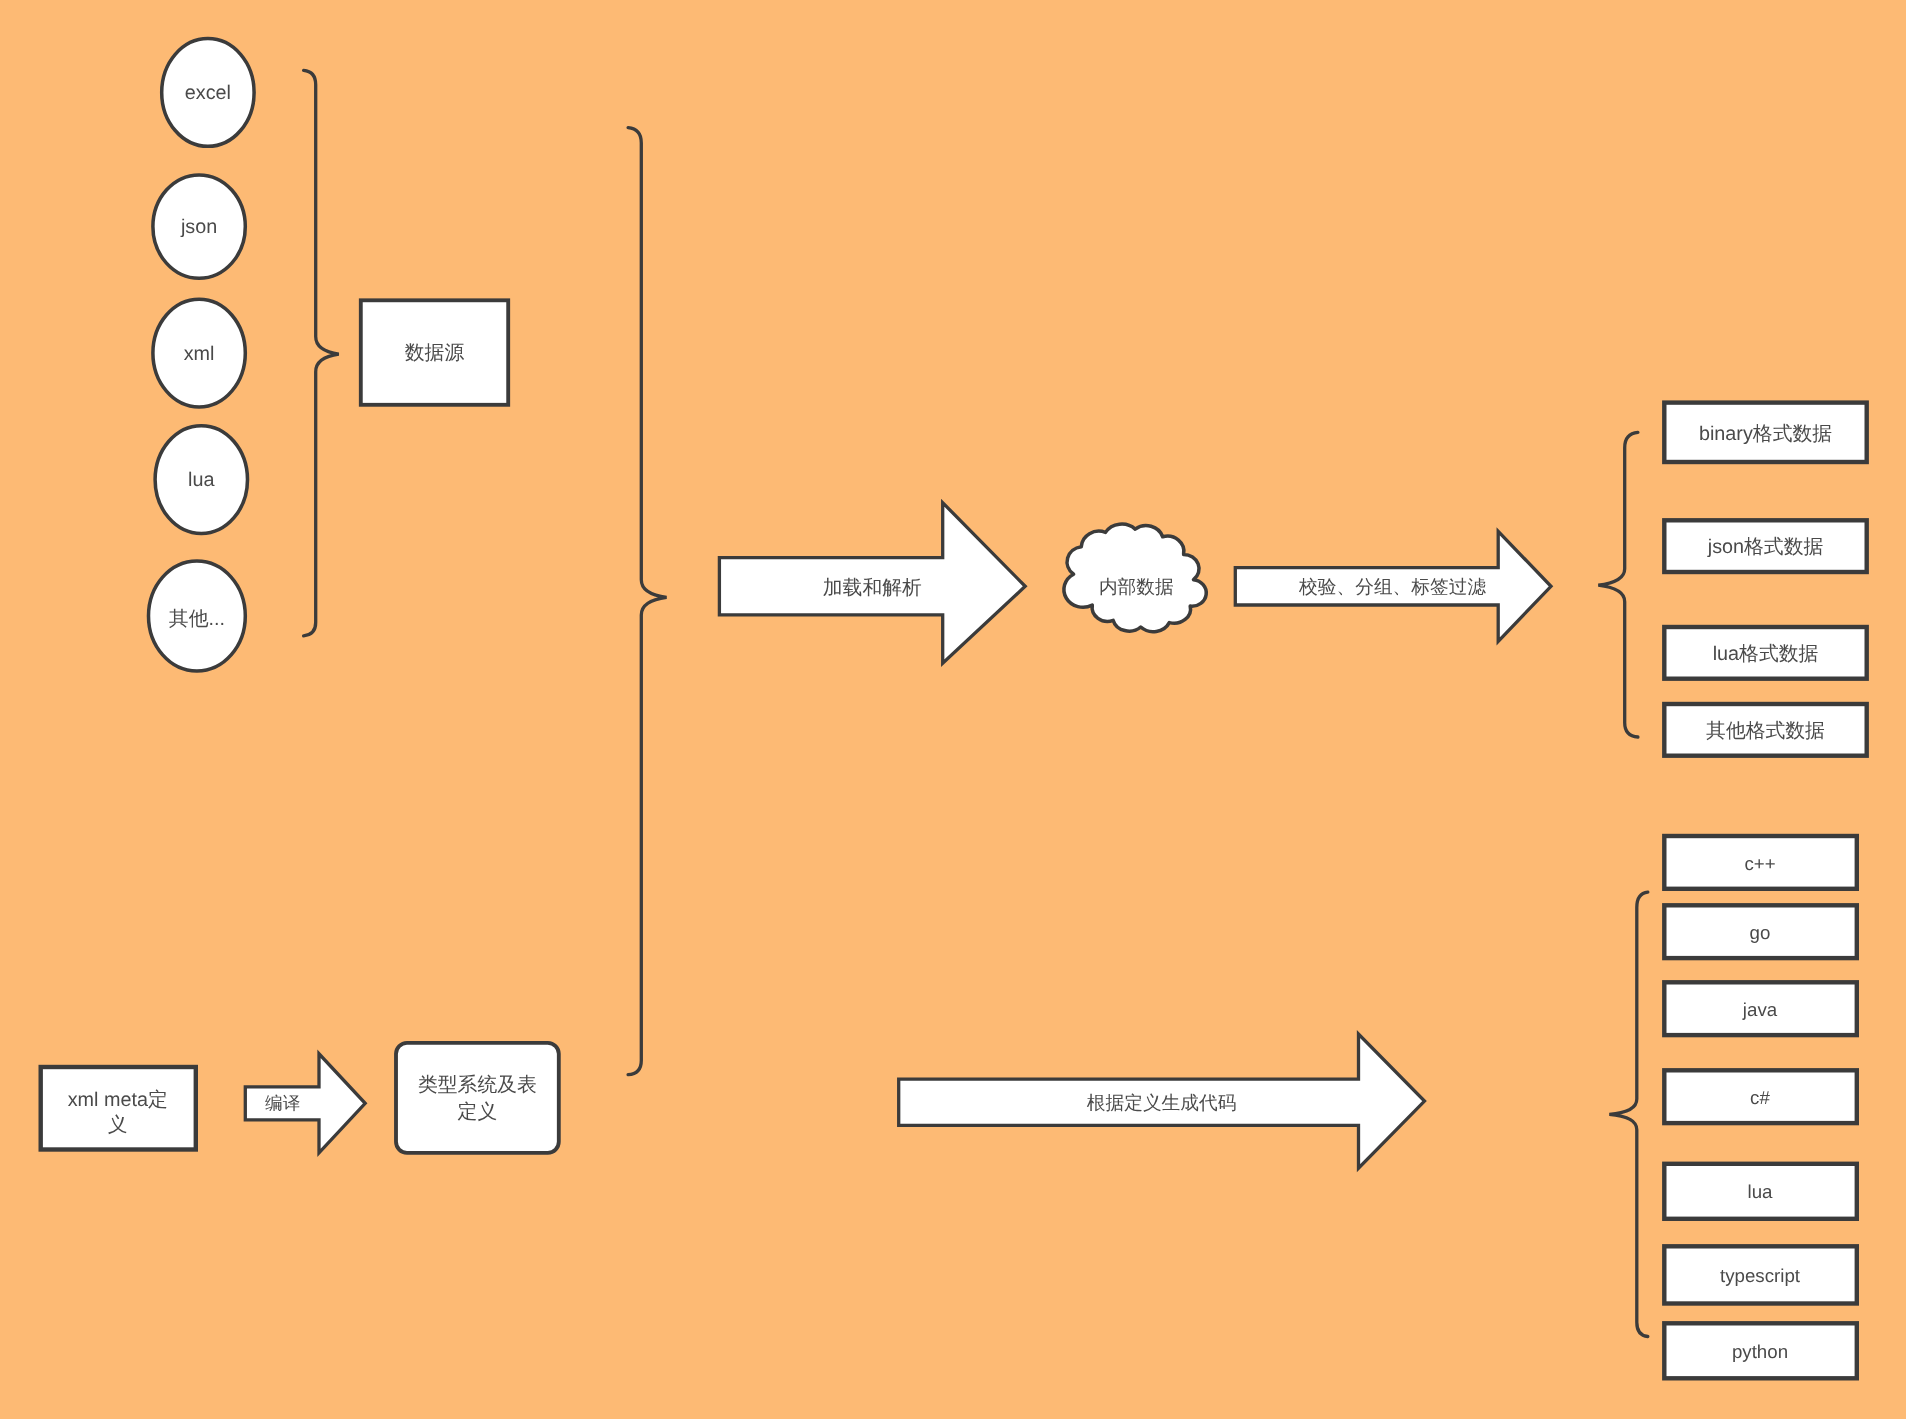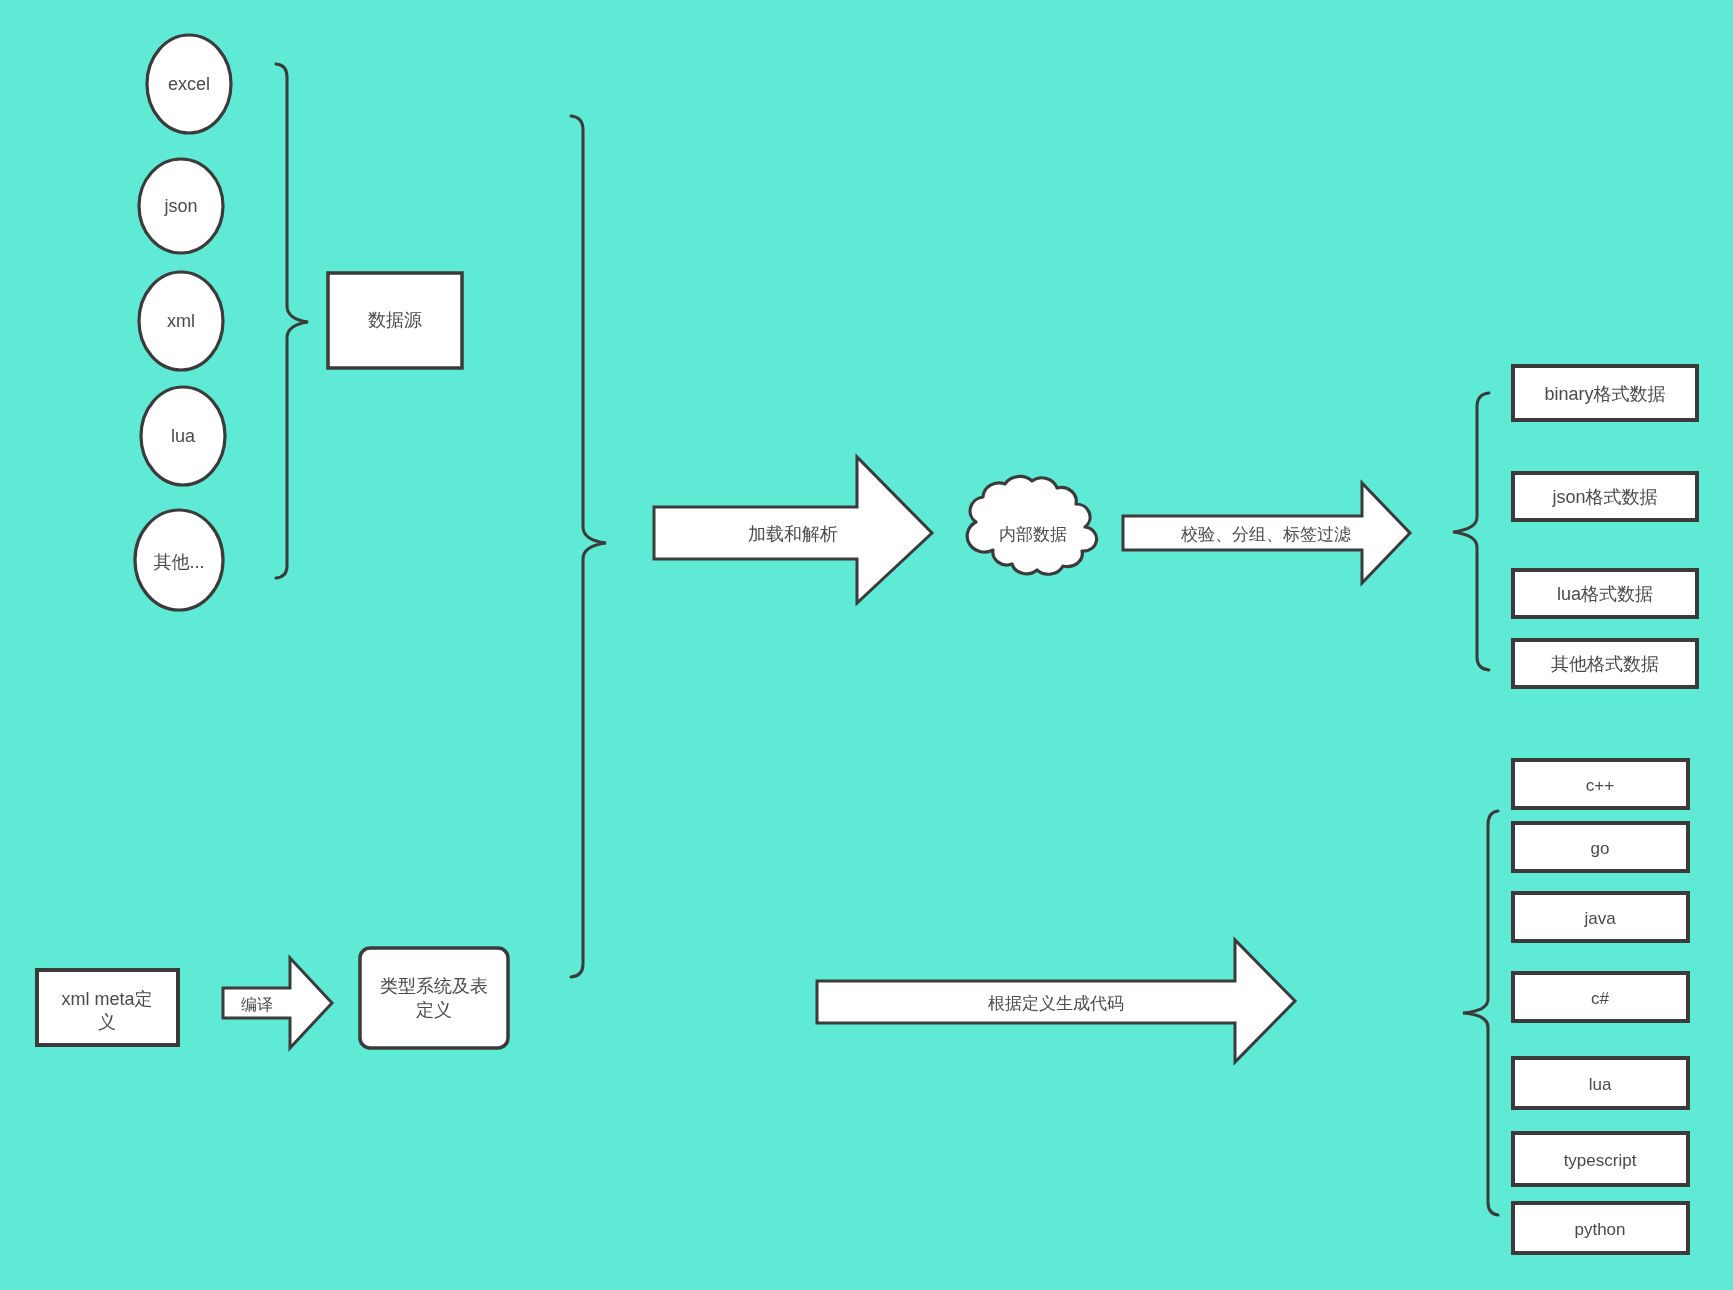--- a/index.html
+++ b/index.html
@@ -1,16 +1,16 @@
 <!DOCTYPE html>
 <html><head>
 <meta charset="utf-8">
 <style>
   html,body{margin:0;padding:0;background:#f5f6f6;}
-  .stage{position:relative;width:1733px;height:1290px;background:#5eead4;overflow:hidden;}
+  .stage{position:relative;width:1733px;height:1290px;background:#fdba74;overflow:hidden;}
   svg{display:block;}
   .ell{fill:#ffffff;stroke:#3b3b3b;stroke-width:3.2;}
   .box{fill:#ffffff;stroke:#3b3b3b;stroke-width:4;}
   .box-m{fill:#ffffff;stroke:#3b3b3b;stroke-width:3.5;}
   .arrow{fill:#ffffff;stroke:#3b3b3b;stroke-width:3;stroke-linejoin:miter;}
   .brace{fill:none;stroke:#3b3b3b;stroke-width:3;stroke-linecap:round;}
   .cloud{fill:#ffffff;stroke:#3b3b3b;stroke-width:3.2;stroke-linejoin:round;}
   text{font-family:"Liberation Sans","DejaVu Sans",sans-serif;fill:#4a4a4a;}
   .t18{font-size:18px;}
   .t17{font-size:17px;}

